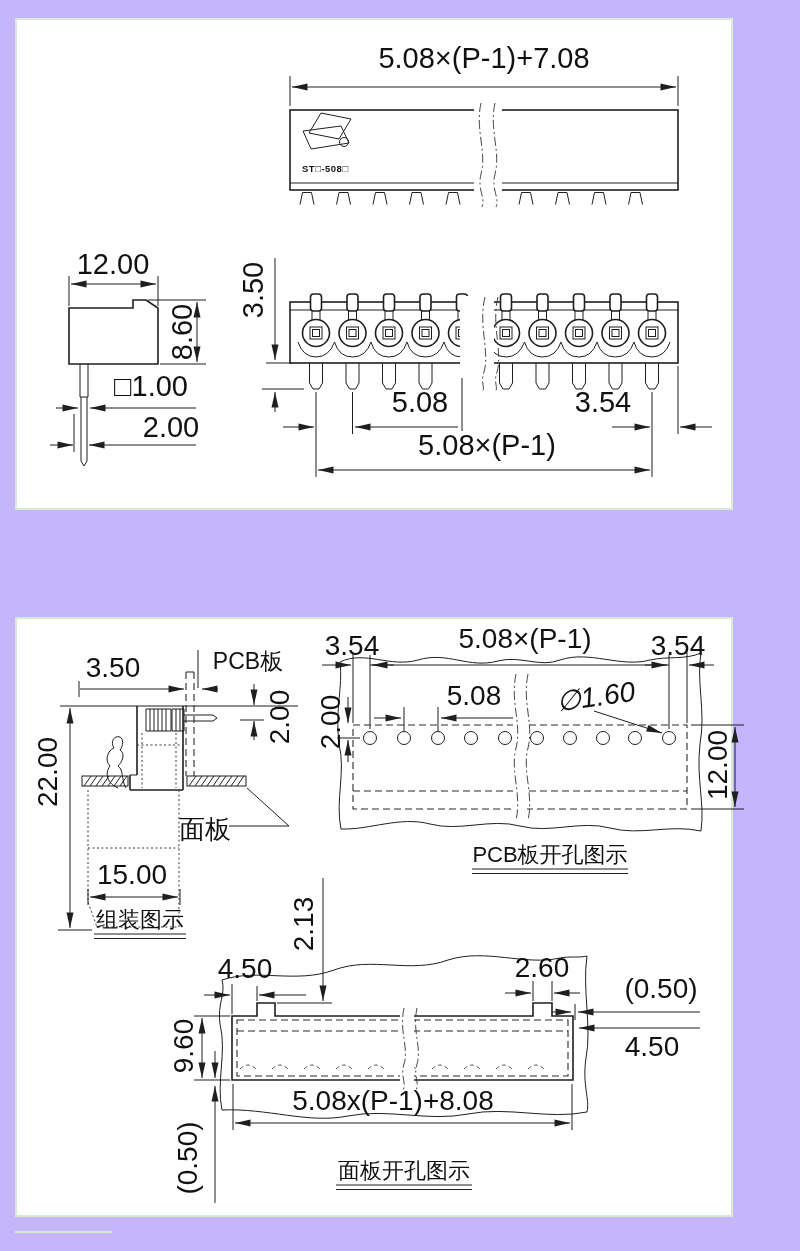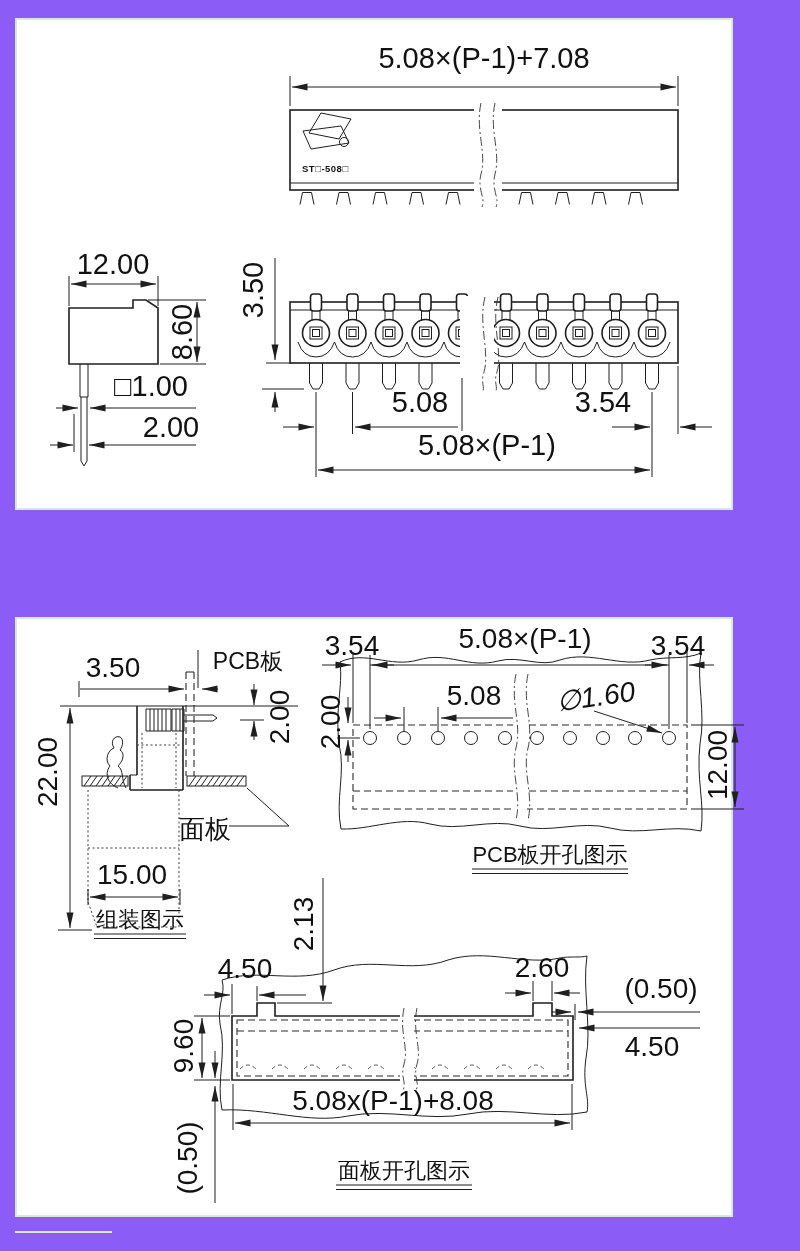--- a/index.html
+++ b/index.html
@@ -1,16 +1,16 @@
 <!DOCTYPE html>
 <html><head>
 <meta charset="utf-8">
 <style>
   html,body{margin:0;padding:0;background:#ffffff;}
-  #page{position:relative;width:800px;height:1251px;background:#8b5cf6;overflow:hidden;
+  #page{position:relative;width:800px;height:1251px;background:#c4b5fd;overflow:hidden;
         font-family:"Liberation Sans",sans-serif;}
   .panel{position:absolute;left:15px;width:714px;border:2px solid #d8e9d8;background:#ffffff;}
   #panel-top{top:18px;height:488px;}
   #panel-bottom{top:617px;height:596px;}
   #stub-line{position:absolute;left:15px;top:1231px;width:97px;height:0;border-top:2px solid #d8e9d8;}
   svg#art{position:absolute;left:0;top:0;}
   
   .thin{stroke:#1f1f1f;stroke-width:1;fill:none;}
   .med{stroke:#1f1f1f;stroke-width:1.6;fill:none;}
   .medw{stroke:#1f1f1f;stroke-width:1.6;fill:#ffffff;}

